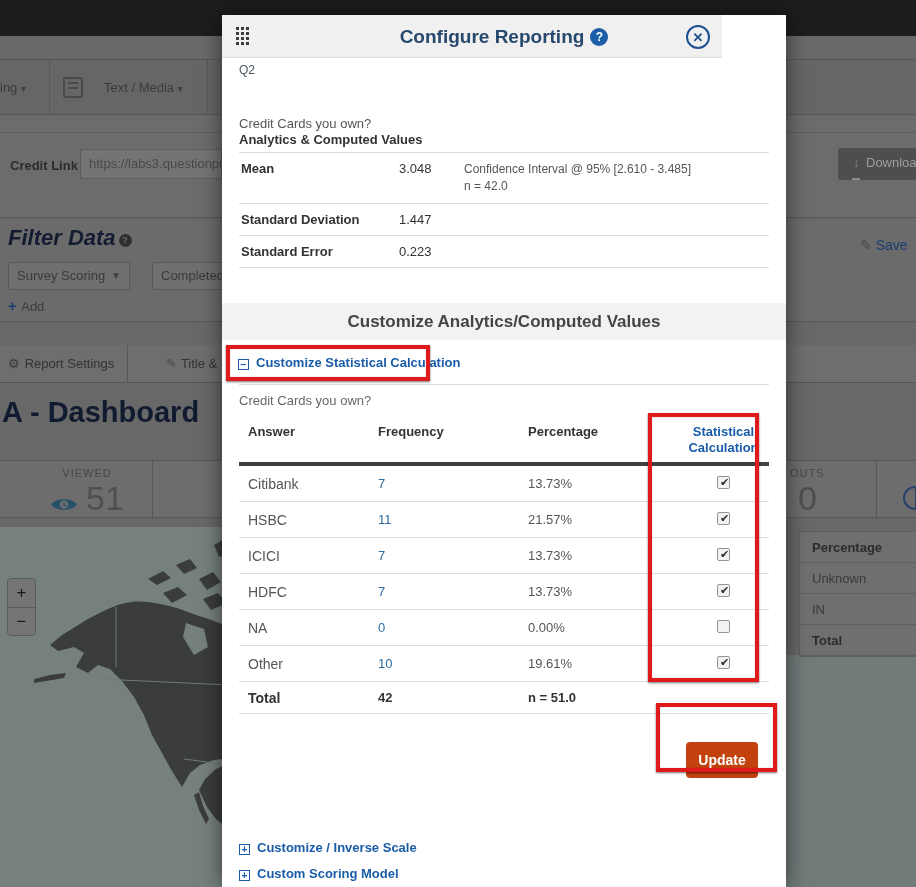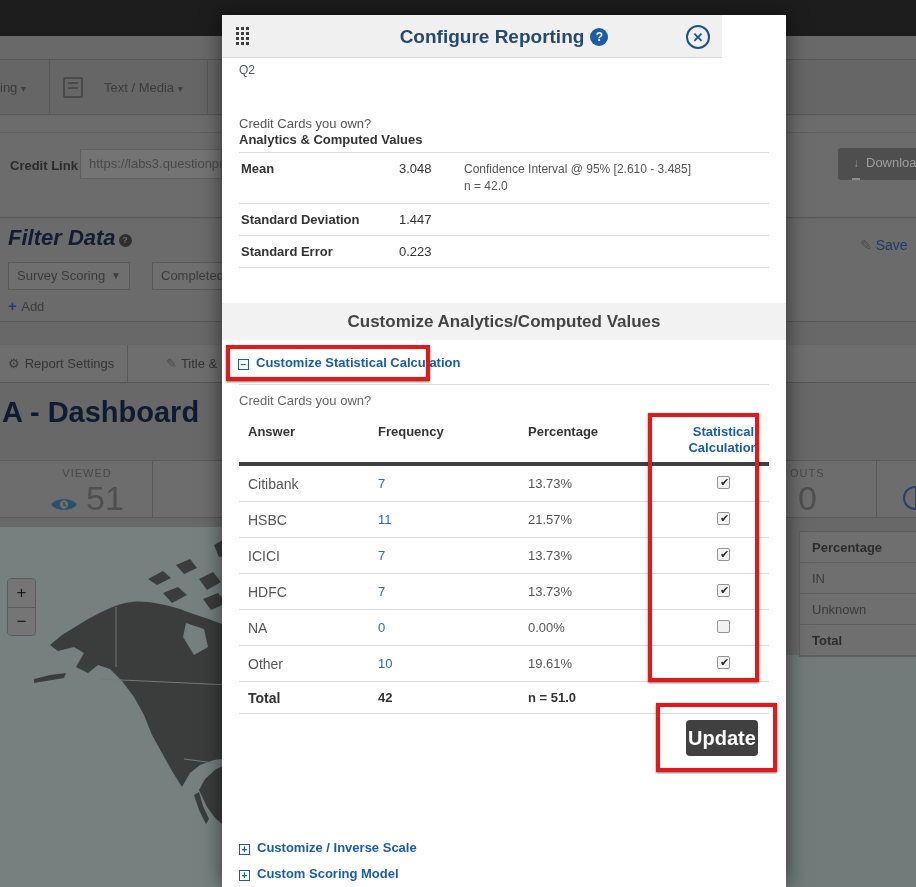--- a/index.html
+++ b/index.html
@@ -79,21 +79,21 @@
   .f-head .h.blue { color:#1a5ca8; text-align:center; line-height:16px; }
   .f-row { height:36px; border-bottom:1px solid #ddd; }
   .f-row .ans { font-size:14px; color:#555; padding-left:9px; }
   .f-row .freq { font-size:13px; color:#2e6da4; }
   .f-row .pct { font-size:13px; color:#555; }
   .f-row.total { height:32px; }
   .f-row.total .ans, .f-row.total .freq, .f-row.total .pct { font-weight:bold; color:#333; }
   .cb-wrap { text-align:center; }
   .checkbox { display:inline-block; width:13px; height:13px; border:1px solid #949494; border-radius:2px; background:#f2f2f2; position:relative; }
   .checkbox.checked::after { content:"\2714"; position:absolute; left:0; top:-1px; width:13px; font-size:11px; color:#2b2b2b; text-align:center; }
-  .upd-btn { position:absolute; left:464px; top:705px; width:72px; height:36px; background:#404040; color:#ffffff; font-size:20px; font-weight:bold; text-align:center; line-height:36px; border-radius:4px; }
+  .upd-btn { position:absolute; left:464px; top:727px; width:72px; height:36px; background:#c2410c; color:#ffffff; font-size:14px; font-weight:bold; text-align:center; line-height:36px; border-radius:4px; }
   .coll-link { position:absolute; left:17px;margin-top:27px; }
   
   .red-box { position:absolute; border:4px solid #e01a1a; box-shadow:0 1px 2px rgba(0,0,0,0.55), inset 0 0 1px rgba(90,0,0,0.6); }
 
   
   .gear-ico { color:#3a3a3a; margin-right:5px; }
   .eye-ico { display:inline-block; vertical-align:-3px; margin-right:8px; }
 </style>
 </head>
 <body>
@@ -174,22 +174,22 @@
   </svg>
   <div class="zoom-ctl">
     <div class="zoom-btn">+</div>
     <div class="zoom-btn">−</div>
   </div>
 </div>
 <div class="abs map-right"></div>
 
 <div class="abs cpanel">
   <div class="crow bold">Percentage</div>
+  <div class="crow">Unknown</div>
   <div class="crow">IN</div>
-  <div class="crow">Unknown</div>
   <div class="crow bold">Total</div>
 </div>
 
 <div class="abs modal">
   <div class="m-header">
     <div class="drag-dots">
         <i></i>
         <i></i>
         <i></i>
         <i></i>

